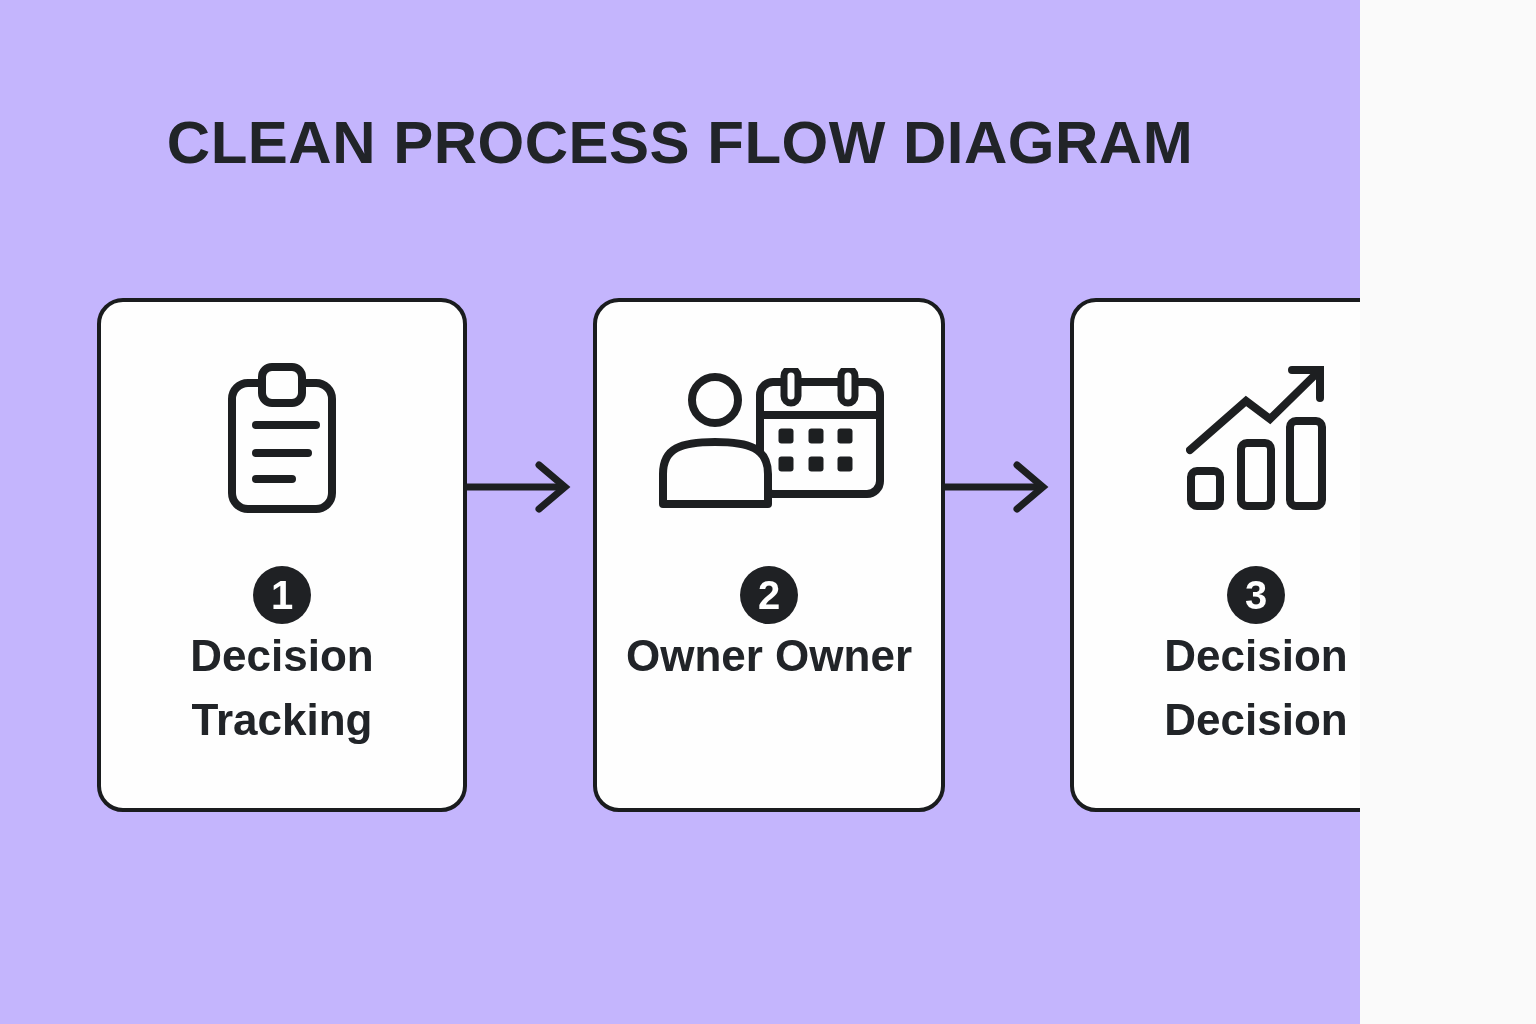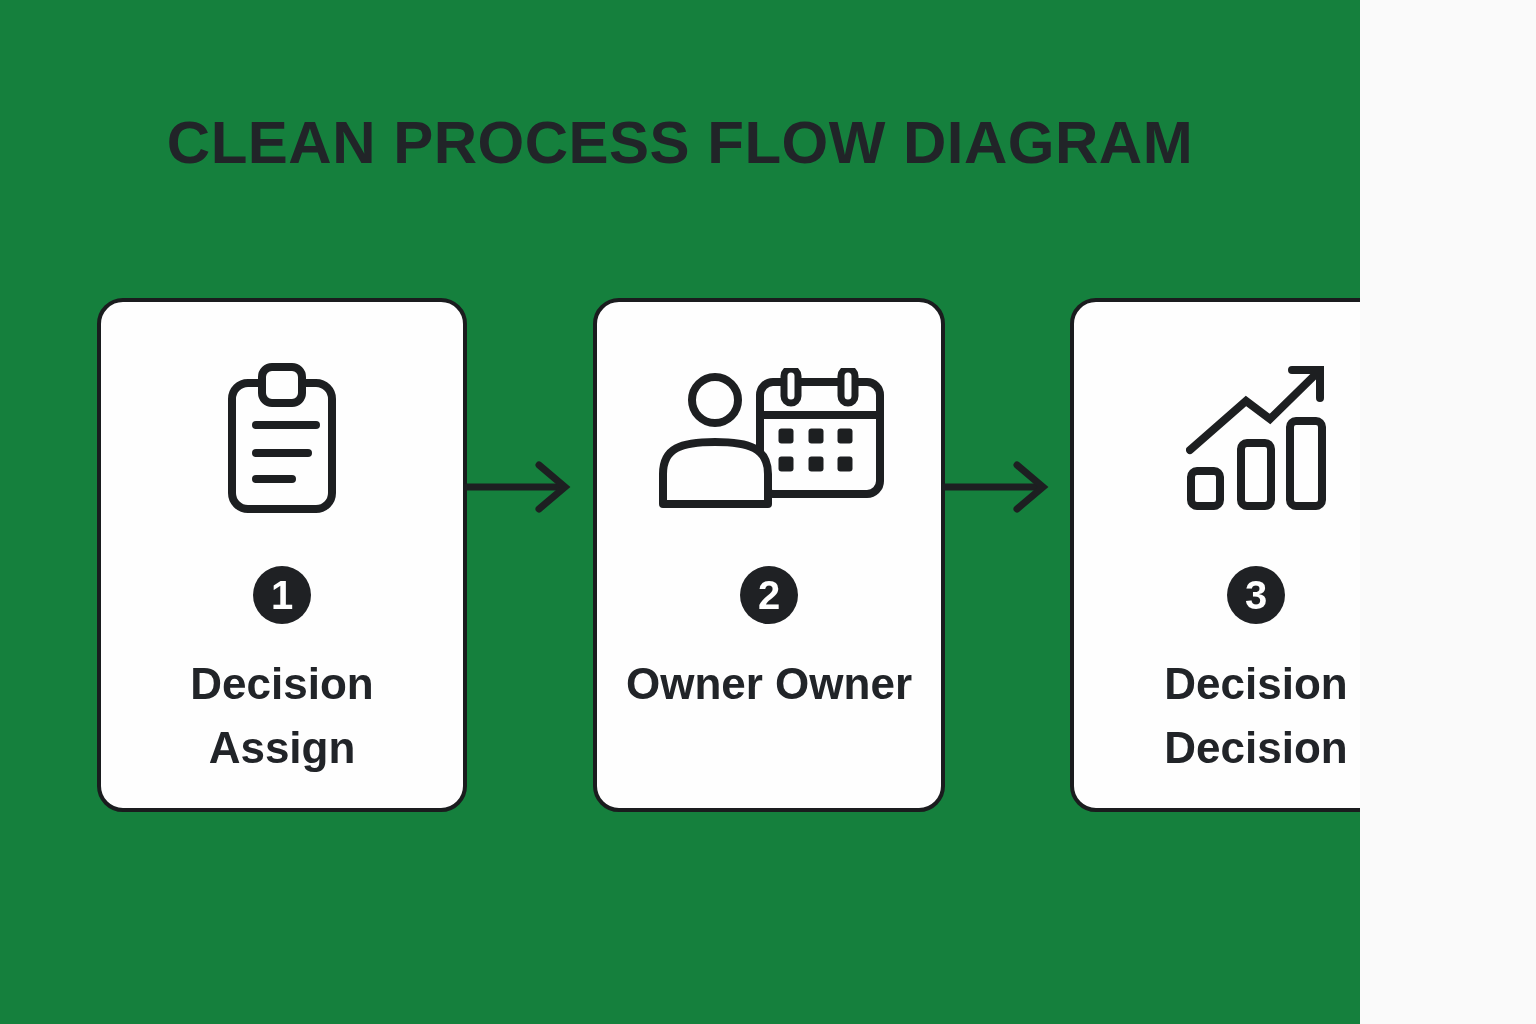--- a/index.html
+++ b/index.html
@@ -5,21 +5,21 @@
   * { margin: 0; padding: 0; box-sizing: border-box; }
   html, body { width: 1536px; height: 1024px; }
   body {
     font-family: "Liberation Sans", sans-serif;
     background: #fafafa;
   }
   .canvas {
     position: relative;
     width: 1360px;
     height: 1024px;
-    background: #15803d;
+    background: #c4b5fd;
     overflow: hidden;
   }
   .title {
     position: absolute;
     top: 108px;
     left: 0;
     width: 100%;
     text-align: center;
     font-size: 60px;
     font-weight: 700;
@@ -56,21 +56,21 @@
     justify-content: center;
     flex: none;
   }
   .badge span {
     color: #ffffff;
     font-size: 40px;
     font-weight: 700;
     line-height: 1;
   }
   .label {
-    margin-top: 28px;
+    margin-top: 0;
     text-align: center;
     font-size: 44px;
     font-weight: 700;
     line-height: 64px;
     color: #212428;
     white-space: nowrap;
   }
   .arrow {
     position: absolute;
     top: 461px;
@@ -95,21 +95,21 @@
         <line class="stroke" x1="34" y1="64" x2="94" y2="64" stroke-width="8" stroke-linecap="round"></line>
         <line class="stroke" x1="34" y1="92" x2="86" y2="92" stroke-width="8" stroke-linecap="round"></line>
         <line class="stroke" x1="34" y1="118" x2="70" y2="118" stroke-width="8" stroke-linecap="round"></line>
       </svg>
     </div>
     <div class="badge">
       <span>1</span>
     </div>
     <div class="label">
       <span>Decision</span><br>
-      <span>Assign</span>
+      <span>Tracking</span>
     </div>
   </section>
 
   <div class="arrow" style="left:464px;">
     <svg width="110" height="52" viewBox="0 0 110 52">
       <line class="stroke" x1="2" y1="26" x2="96" y2="26" stroke-width="7" stroke-linecap="round"></line>
       <polyline class="stroke" points="75,4 101,26 75,48" stroke-width="7" stroke-linecap="round" stroke-linejoin="miter"></polyline>
     </svg>
   </div>
 

